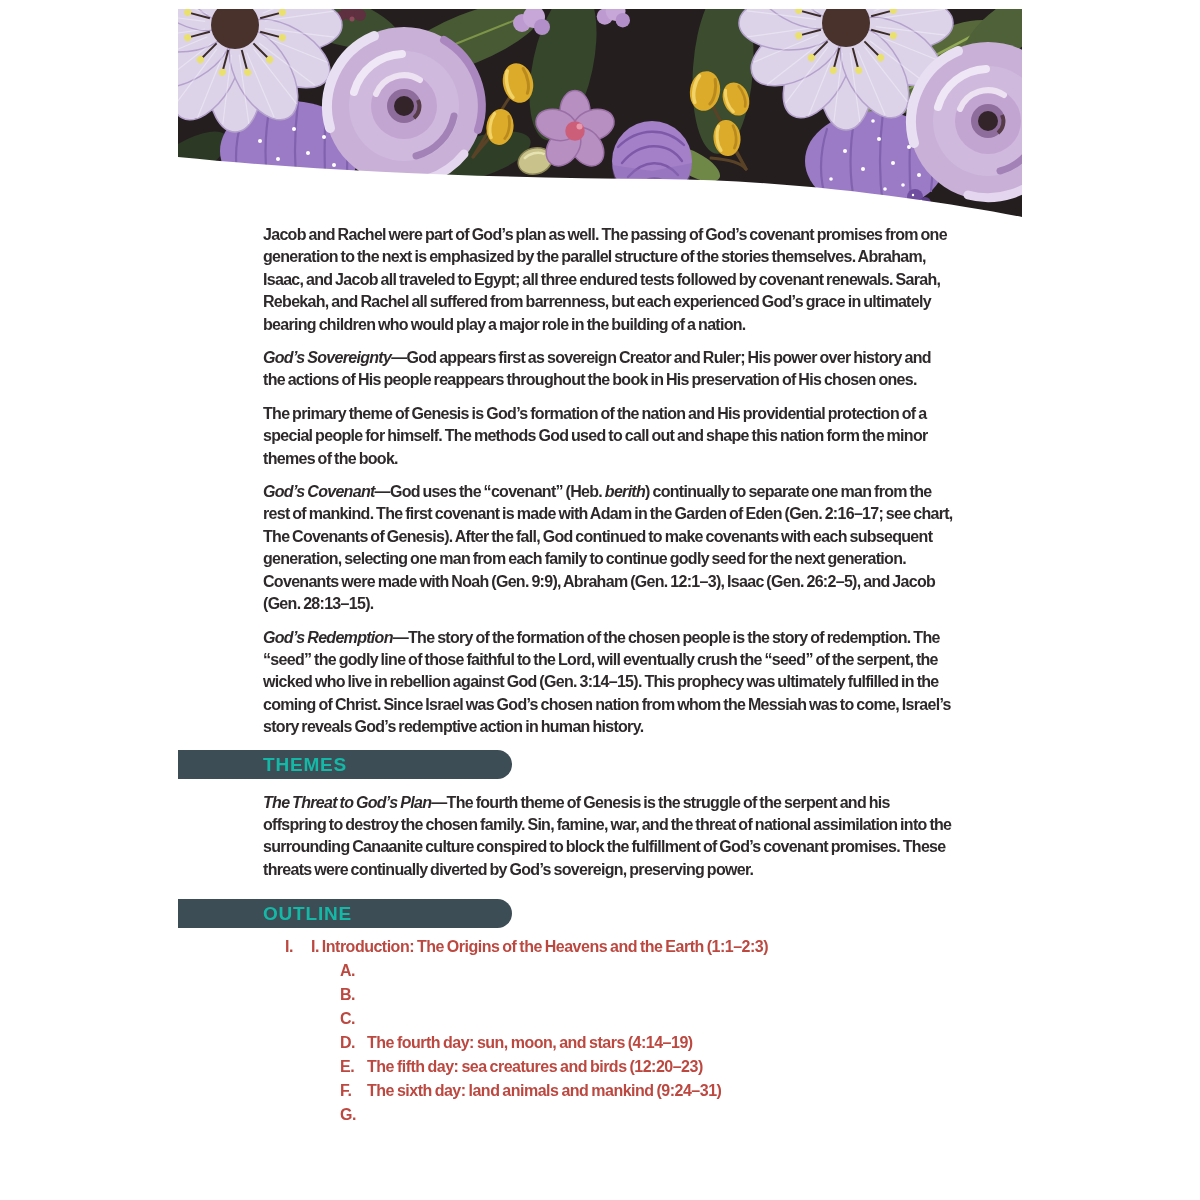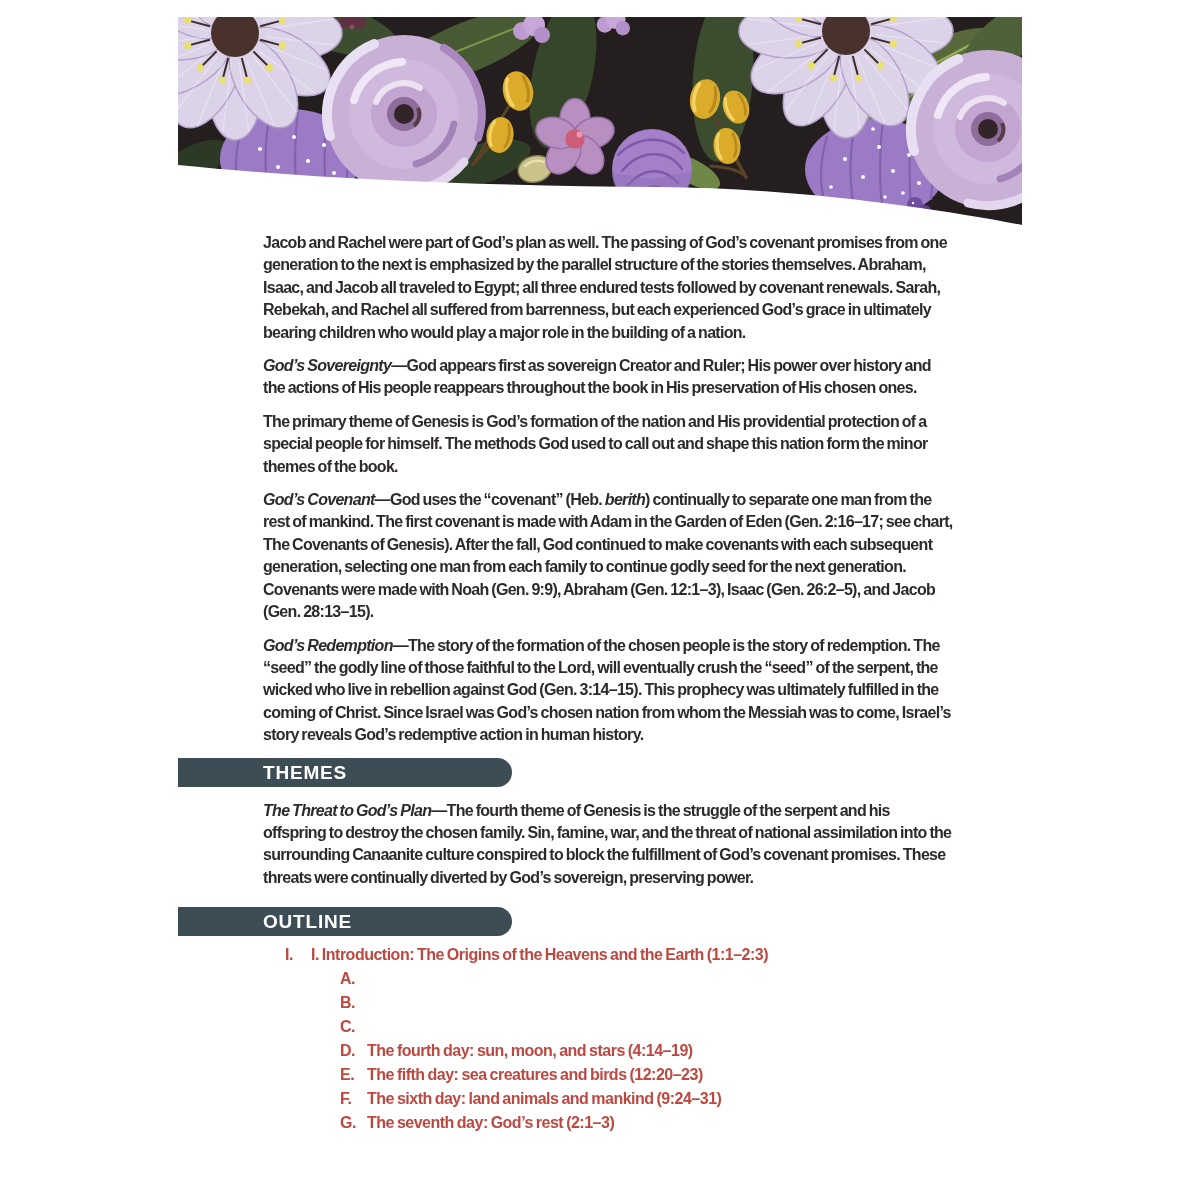--- a/index.html
+++ b/index.html
@@ -1,30 +1,30 @@
 <!DOCTYPE html>
 <html><head>
 <meta charset="utf-8">
 <style>
   html,body{margin:0;padding:0;background:#ffffff;}
   .page{
     position:relative;width:1200px;height:1200px;overflow:hidden;background:#ffffff;
     font-family:"Liberation Sans", sans-serif;
   }
-  .content{position:absolute;left:178px;top:17px;width:844px;}
+  .content{position:absolute;left:178px;top:9px;width:844px;}
   .floral{display:block;}
   .textcol{padding-left:85px;width:690px;}
   p.body-p{
     margin:0 0 11px 0;font-size:16px;font-weight:700;line-height:22.4px;
     color:#2e2a2b;letter-spacing:-0.7px;word-spacing:-1px;
   }
   p.body-p em{font-style:italic;}
   .banner{
     height:29px;width:334px;box-sizing:border-box;background:#3d4d56;
-    border-radius:0 15px 15px 0;color:#ffffff;font-weight:700;font-size:19px;
+    border-radius:0 15px 15px 0;color:#14b8a6;font-weight:700;font-size:19px;
     line-height:29px;padding-left:85px;letter-spacing:0.8px;
   }
   .banner-themes{margin:4px 0 13px 0;}
   .banner-outline{margin:18px 0 7px 0;}
   .outline-list{
     padding-left:107px;font-weight:700;font-size:16px;color:#bc4840;
     letter-spacing:-0.5px;word-spacing:-1px;
   }
   .o-row{display:flex;line-height:24px;}
   .o-main .o-marker{width:26px;flex:none;}
@@ -290,18 +290,17 @@
       <div class="o-row o-sub">
         <span class="o-marker">E.</span>
         <span>The fifth day: sea creatures and birds (12:20–23)</span>
       </div>
       <div class="o-row o-sub">
         <span class="o-marker">F.</span>
         <span>The sixth day: land animals and mankind (9:24–31)</span>
       </div>
       <div class="o-row o-sub">
         <span class="o-marker">G.</span>
-        <span>The seventh day: God’s rest (2:1–3)</span>
       </div>
     </div>
 
   </div>
 </div>
 
 </body></html>

